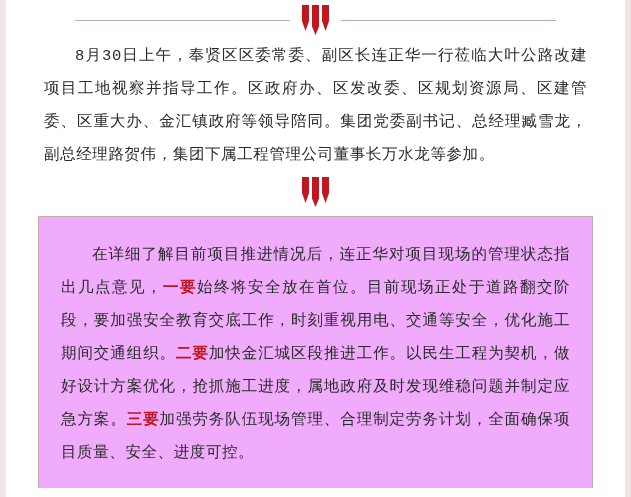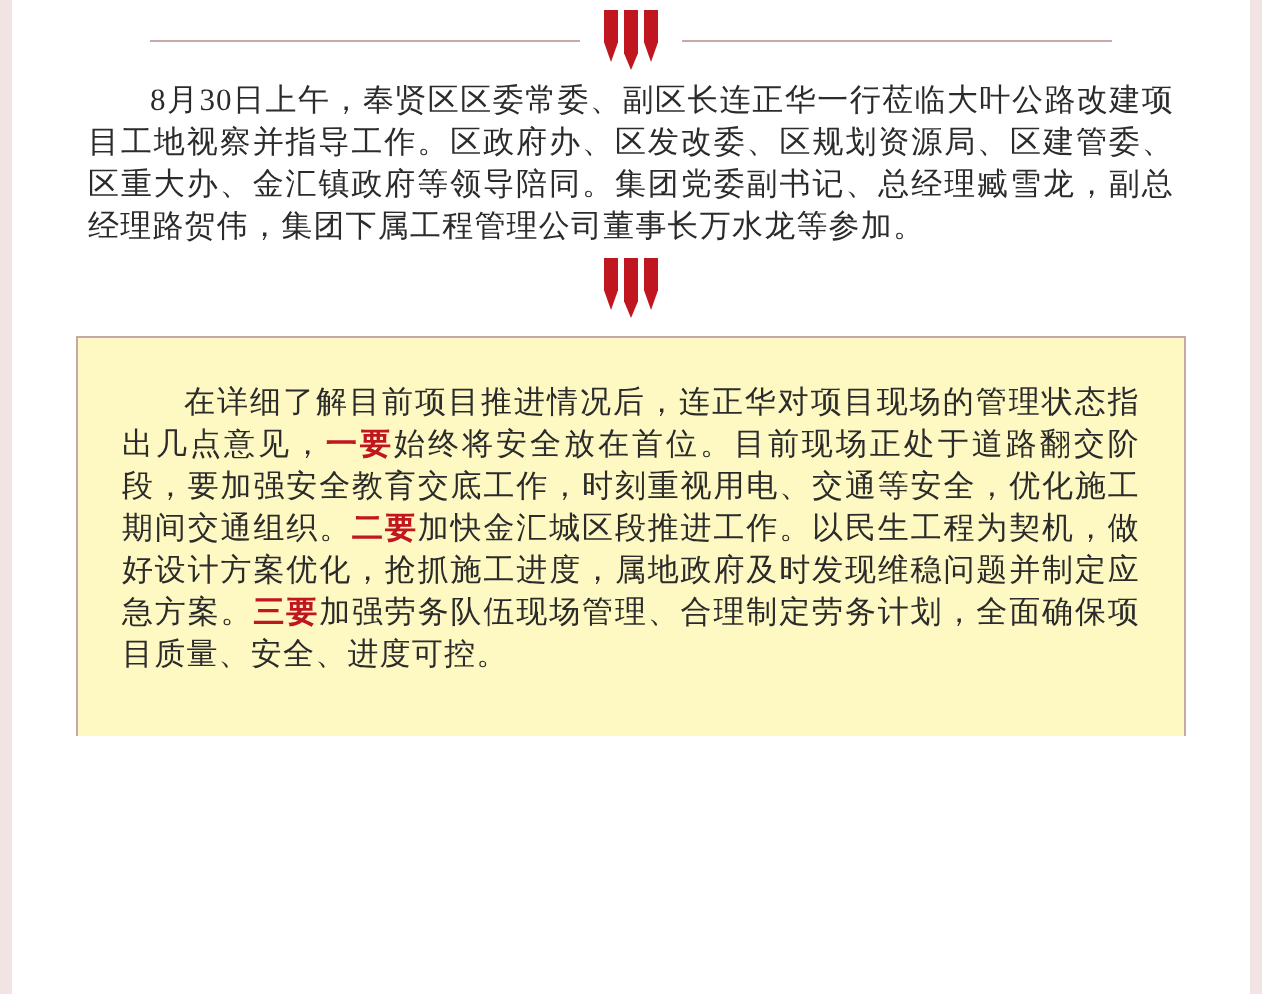--- a/index.html
+++ b/index.html
@@ -73,37 +73,37 @@
   }
   .stripes span:nth-child(2) {
     clip-path: polygon(0 0, 100% 0, 100% 72%, 50% 100%, 0 72%);
     height: 30px;
   }
   .stripes span:nth-child(3) {
     clip-path: polygon(0 0, 100% 0, 100% 62%, 50% 100%, 0 62%);
   }
 
   .para {
-    font-family: Liberation Serif, serif;
+    font-family: Liberation Mono, monospace;
     font-size: 15.5px;
-    line-height: 21px;
+    line-height: 33px;
     color: #2b2b2b;
     text-align: justify;
     text-indent: 2em;
     letter-spacing: 0.6px;
     margin: 0;
     padding: 0 8px;
   }
 
   .card {
     position: relative;
     margin: 4px 2px 0 2px;
     border: 1px solid #c7a8a8;
     border-bottom: none;
-    background: #fef9c3;
+    background: #f0abfc;
     padding: 22px 18px 18px 18px;
     box-sizing: border-box;
     min-height: 200px;
   }
   .card .para {
     padding: 0 4px;
   }
   .emph {
     color: #c0161f;
     font-weight: bold;

